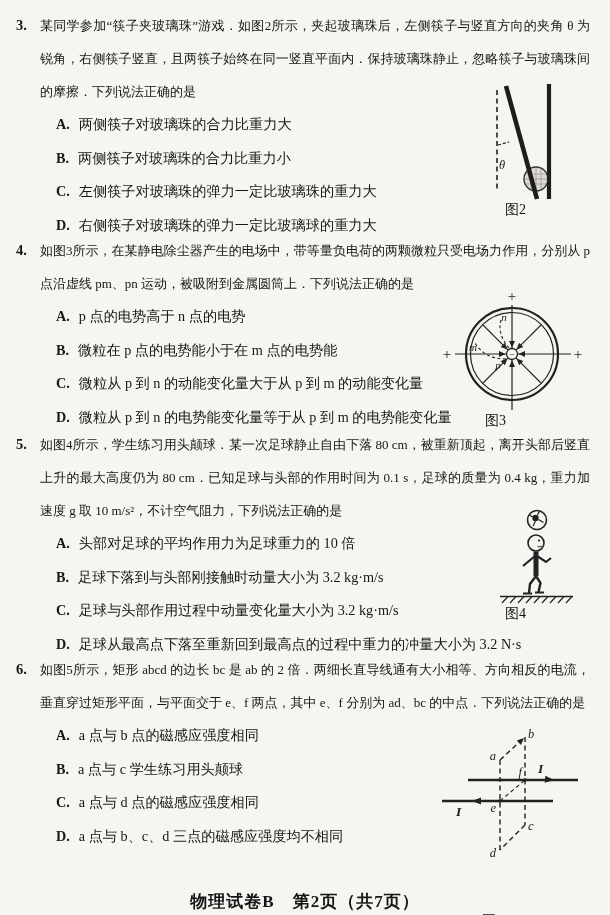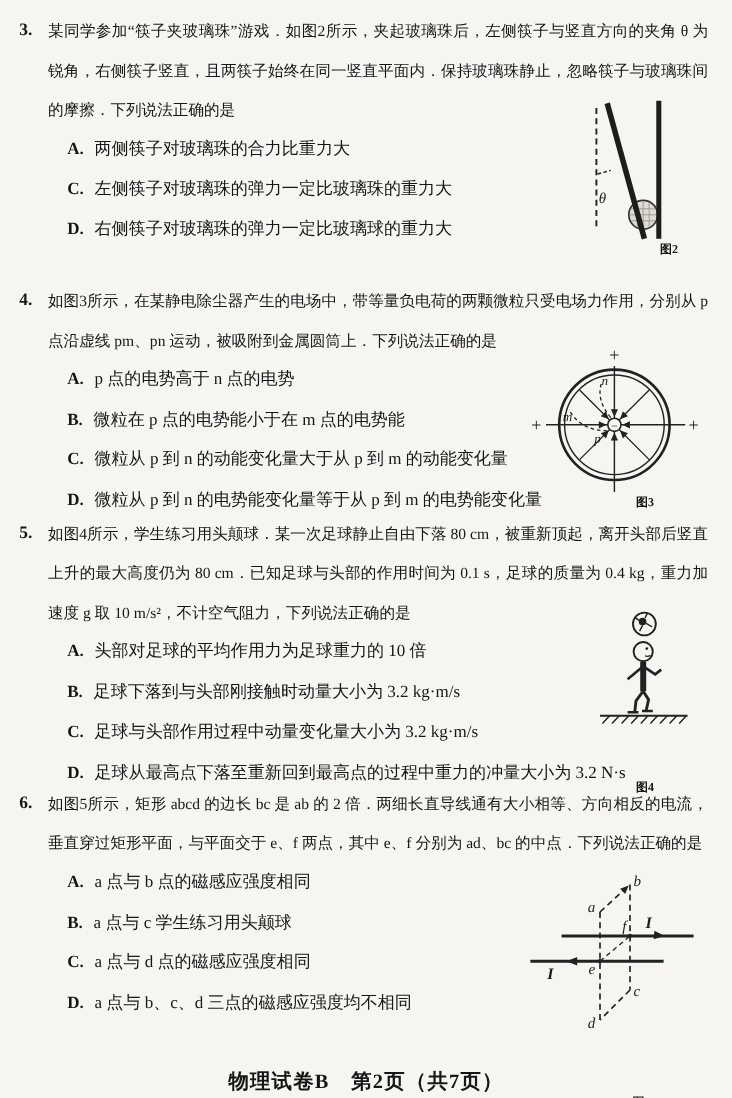--- a/index.html
+++ b/index.html
@@ -11,37 +11,38 @@
   }
   .question { position:absolute; left:16px; width:578px; }
   .qline { display:flex; }
   .qnum { flex:none; width:24px; font-size:14.5px; line-height:33px; font-weight:bold; }
   .stem { flex:1; font-size:13px; line-height:33px; text-align:justify; }
   .options { margin-left:40px; }
   .option { font-size:14.2px; line-height:33.5px; white-space:nowrap; }
   .okey { font-weight:bold; margin-right:9px; }
   svg.fig { position:absolute; }
   svg.fig text { font-family:"Liberation Serif","DejaVu Serif",serif; fill:#1c1c1c; }
-  .figlabel { position:absolute; width:60px; text-align:right;
-    font-size:10px; font-weight:bold; }
+  .figlabel { position:absolute; width:60px; text-align:left;
+    font-size:14px; font-weight:normal; }
   .footer { position:absolute; left:0; top:890px; width:610px; text-align:center;
     font-size:17px; font-weight:bold; letter-spacing:1px; }
 </style>
 </head>
 <body>
 
 <div class="page">
 
   <div class="question" style="top:9px;">
     <div class="qline">
       <span class="qnum">3.</span>
       <div class="stem" style="padding-right:4px;">某同学参加“筷子夹玻璃珠”游戏．如图2所示，夹起玻璃珠后，左侧筷子与竖直方向的夹角 θ 为锐角，右侧筷子竖直，且两筷子始终在同一竖直平面内．保持玻璃珠静止，忽略筷子与玻璃珠间的摩擦．下列说法正确的是</div>
     </div>
     <div class="options">
       <div class="option"><span class="okey">A.</span><span>两侧筷子对玻璃珠的合力比重力大</span></div>
+      <div class="option"><span class="okey">B.</span><span>两侧筷子对玻璃珠的合力比重力小</span></div>
       <div class="option"><span class="okey">C.</span><span>左侧筷子对玻璃珠的弹力一定比玻璃珠的重力大</span></div>
       <div class="option"><span class="okey">D.</span><span>右侧筷子对玻璃珠的弹力一定比玻璃球的重力大</span></div>
     </div>
   </div>
 
   <svg class="fig" style="left:478px;top:82px;" width="100" height="125" viewBox="0 0 100 125">
     <line x1="19" y1="8" x2="19" y2="107" stroke="#222" stroke-width="1.6" stroke-dasharray="5,3.5"></line>
     <line x1="20" y1="63" x2="31" y2="60" stroke="#222" stroke-width="1.2" stroke-dasharray="3,2"></line>
     <text x="21" y="87" font-size="12.5" font-style="italic">θ</text>
     <circle cx="58" cy="97" r="12" fill="#dedbd3" stroke="#333" stroke-width="1.4"></circle>
@@ -122,21 +123,21 @@
       <path d="M45,53 L54,59 L59,55" stroke-width="2.2"></path>
       <path d="M44,73 L38,81 L37,90" stroke-width="2.4"></path>
       <path d="M44,73 L48.5,80 L46.5,89" stroke-width="2.4"></path>
       <path d="M31,90.5 L40,90.5 M43,89.5 L52,89.5" stroke-width="2"></path>
     </g>
     <g stroke="#222">
       <line x1="8" y1="93.5" x2="81" y2="93.5" stroke-width="1.6"></line>
       <path d="M16,93.5 L10,100 M24,93.5 L18,100 M32,93.5 L26,100 M40,93.5 L34,100 M48,93.5 L42,100 M56,93.5 L50,100 M64,93.5 L58,100 M72,93.5 L66,100 M80,93.5 L74,100" stroke-width="1.2"></path>
     </g>
   </svg>
-  <div class="figlabel" style="left:485px;top:605px;margin-top:44px;">图4</div>
+  <div class="figlabel" style="left:505px;top:605px;">图4</div>
 
   <div class="question" style="top:653px;">
     <div class="qline">
       <span class="qnum">6.</span>
       <div class="stem" style="padding-right:4px;">如图5所示，矩形 abcd 的边长 bc 是 ab 的 2 倍．两细长直导线通有大小相等、方向相反的电流，垂直穿过矩形平面，与平面交于 e、f 两点，其中 e、f 分别为 ad、bc 的中点．下列说法正确的是</div>
     </div>
     <div class="options">
       <div class="option"><span class="okey">A.</span><span>a 点与 b 点的磁感应强度相同</span></div>
       <div class="option"><span class="okey">B.</span><span>a 点与 c 学生练习用头颠球</span></div>
       <div class="option"><span class="okey">C.</span><span>a 点与 d 点的磁感应强度相同</span></div>

